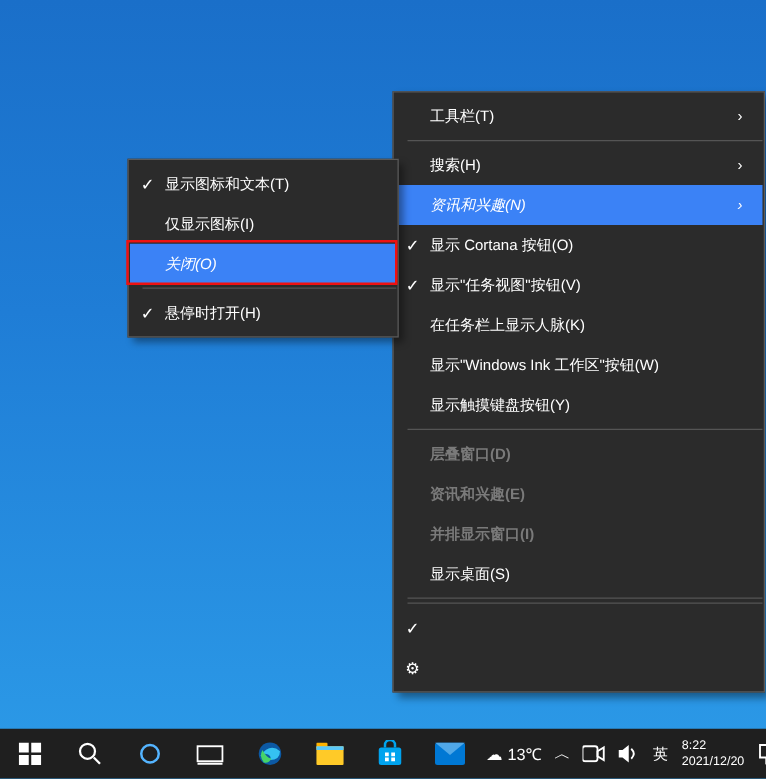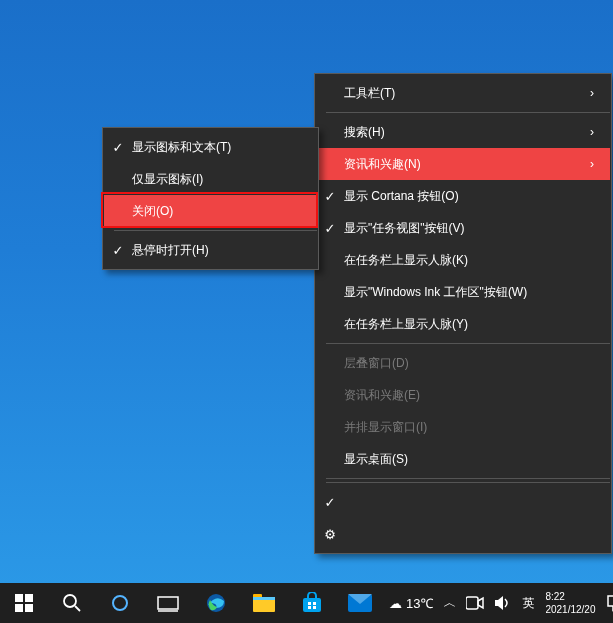--- a/index.html
+++ b/index.html
@@ -25,23 +25,24 @@
   }
   .menu-item {
     display: flex;
     align-items: center;
     height: 32px;
     padding-right: 16px;
     white-space: nowrap;
     cursor: default;
   }
   .menu-item:hover, .menu-item.hover {
-    background: #ef4444;
-  }
-  .menu-item.disabled { color: #7a7a7a; }
+    background: #3b82f6;
+    font-style: italic;
+  }
+  .menu-item.disabled { color: #7a7a7a; font-weight: bold; }
   .menu-item .check {
     width: 28px;
     text-align: center;
     font-size: 13px;
     visibility: hidden;
   }
   .menu-item.checked .check { visibility: visible; }
   .menu-item .gear {
     width: 28px;
     text-align: center;
@@ -173,21 +174,21 @@
     <span class="label">在任务栏上显示人脉(K)</span>
   </div>
 
   <div class="menu-item">
     <span class="check">✓</span>
     <span class="label">显示"Windows Ink 工作区"按钮(W)</span>
   </div>
 
   <div class="menu-item">
     <span class="check">✓</span>
-    <span class="label">在任务栏上显示人脉(Y)</span>
+    <span class="label">显示触摸键盘按钮(Y)</span>
   </div>
 
   <div class="menu-sep"></div>
 
   <div class="menu-item disabled">
     <span class="check">✓</span>
     <span class="label">层叠窗口(D)</span>
   </div>
   <div class="menu-item disabled">
     <span class="check">✓</span>

